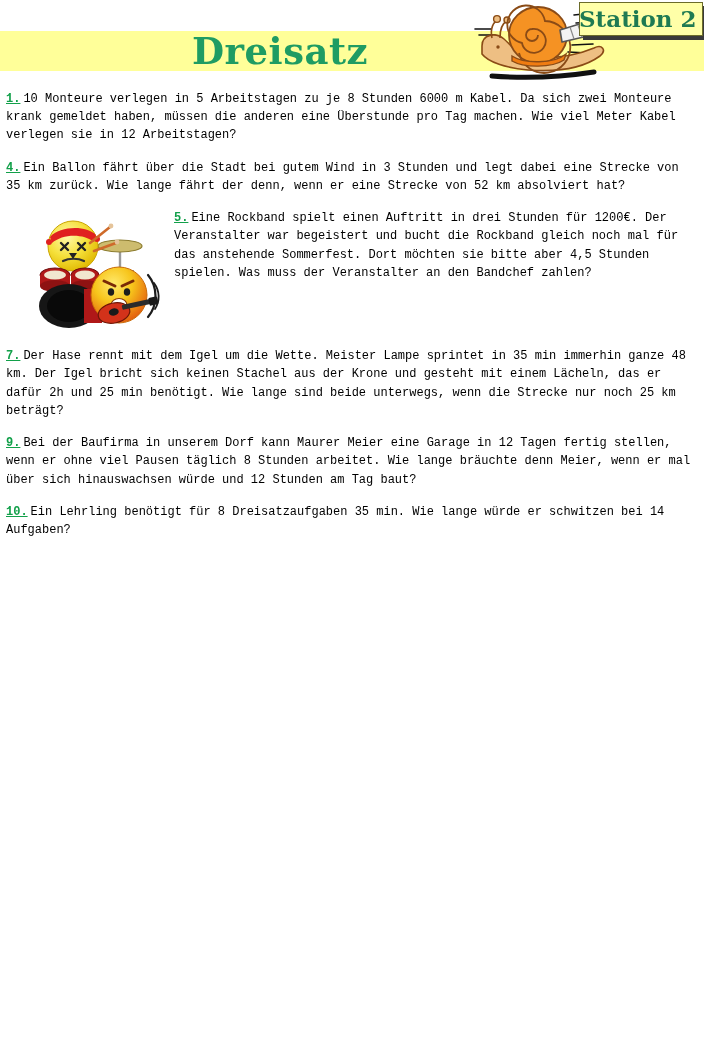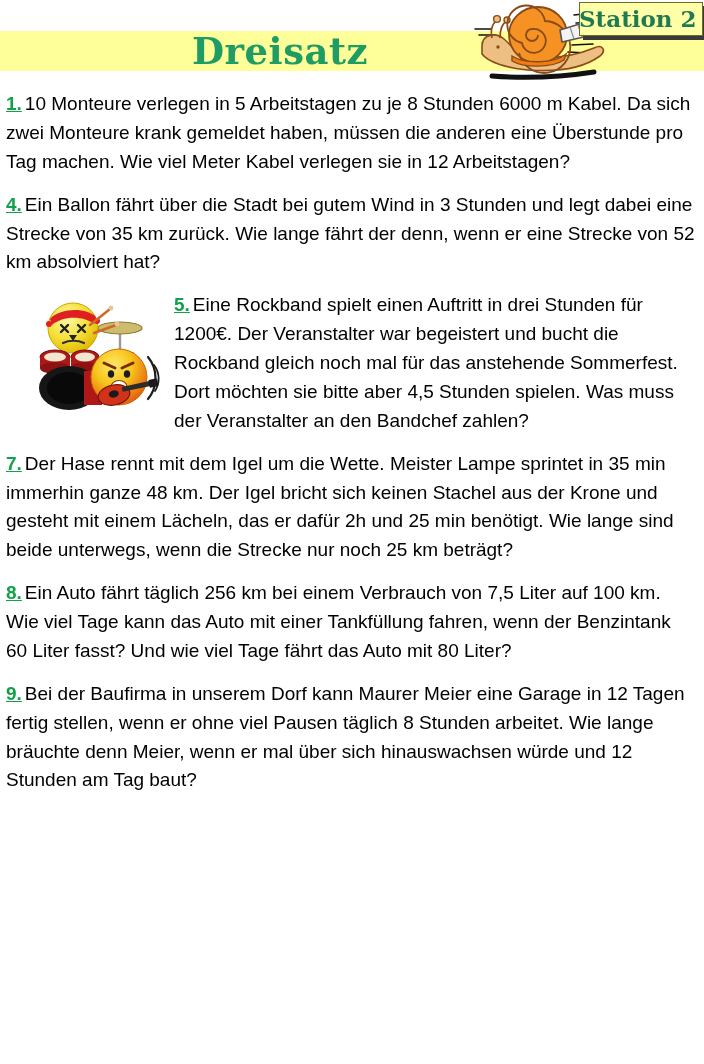--- a/index.html
+++ b/index.html
@@ -85,26 +85,26 @@
     width: 160px;
     height: 82px;
   }
 
   
   .tasks {
     position: relative;
     padding: 0 8px 0 6px;
   }
   .task {
-    font-size: 19px;
+    font-size: 12px;
     line-height: 1.52;
     margin: 0 0 14px 0;
     text-align: left;
     color: #000;
-    font-family: Liberation Sans, sans-serif;
+    font-family: Liberation Mono, monospace;
   }
   .task-num {
     color: #12a04a;
     font-weight: bold;
     text-decoration: underline;
     margin-right: 3px;
   }
   .task-text { }
 
   .task-first { margin-top: 2px; }
@@ -270,22 +270,22 @@
     <div class="task-5-body">
       <span class="task-num">5.</span><span class="task-text">Eine Rockband spielt einen Auftritt in drei Stunden für 1200€. Der Veranstalter war begeistert und bucht die Rockband gleich noch mal für das anstehende Sommerfest. Dort möchten sie bitte aber 4,5 Stunden spielen. Was muss der Veranstalter an den Bandchef zahlen?</span>
     </div>
   </div>
 
 
   <p class="task">
     <span class="task-num">7.</span><span class="task-text">Der Hase rennt mit dem Igel um die Wette. Meister Lampe sprintet in 35 min immerhin ganze 48 km. Der Igel bricht sich keinen Stachel aus der Krone und gesteht mit einem Lächeln, das er dafür 2h und 25 min benötigt. Wie lange sind beide unterwegs, wenn die Strecke nur noch 25 km beträgt?</span>
   </p>
 
-  <p class="task">
-    <span class="task-num">8.</span><span class="task-text">Ein Auto fährt täglich 256 km bei einem Verbrauch von 7,5 Liter auf 100 km. Wie viel Tage kann das Auto mit einer Tankfüllung fahren, wenn der Benzintank 60 Liter fasst? Und wie viel Tage fährt das Auto mit 80 Liter?</span>
-  </p>
 
   <p class="task">
     <span class="task-num">9.</span><span class="task-text">Bei der Baufirma in unserem Dorf kann Maurer Meier eine Garage in 12 Tagen fertig stellen, wenn er ohne viel Pausen täglich 8 Stunden arbeitet. Wie lange bräuchte denn Meier, wenn er mal über sich hinauswachsen würde und 12 Stunden am Tag baut?</span>
   </p>
 
+  <p class="task">
+    <span class="task-num">10.</span><span class="task-text">Ein Lehrling benötigt für 8 Dreisatzaufgaben 35 min. Wie lange würde er schwitzen bei 14 Aufgaben?</span>
+  </p>
 
 </div>
 
 </body></html>

